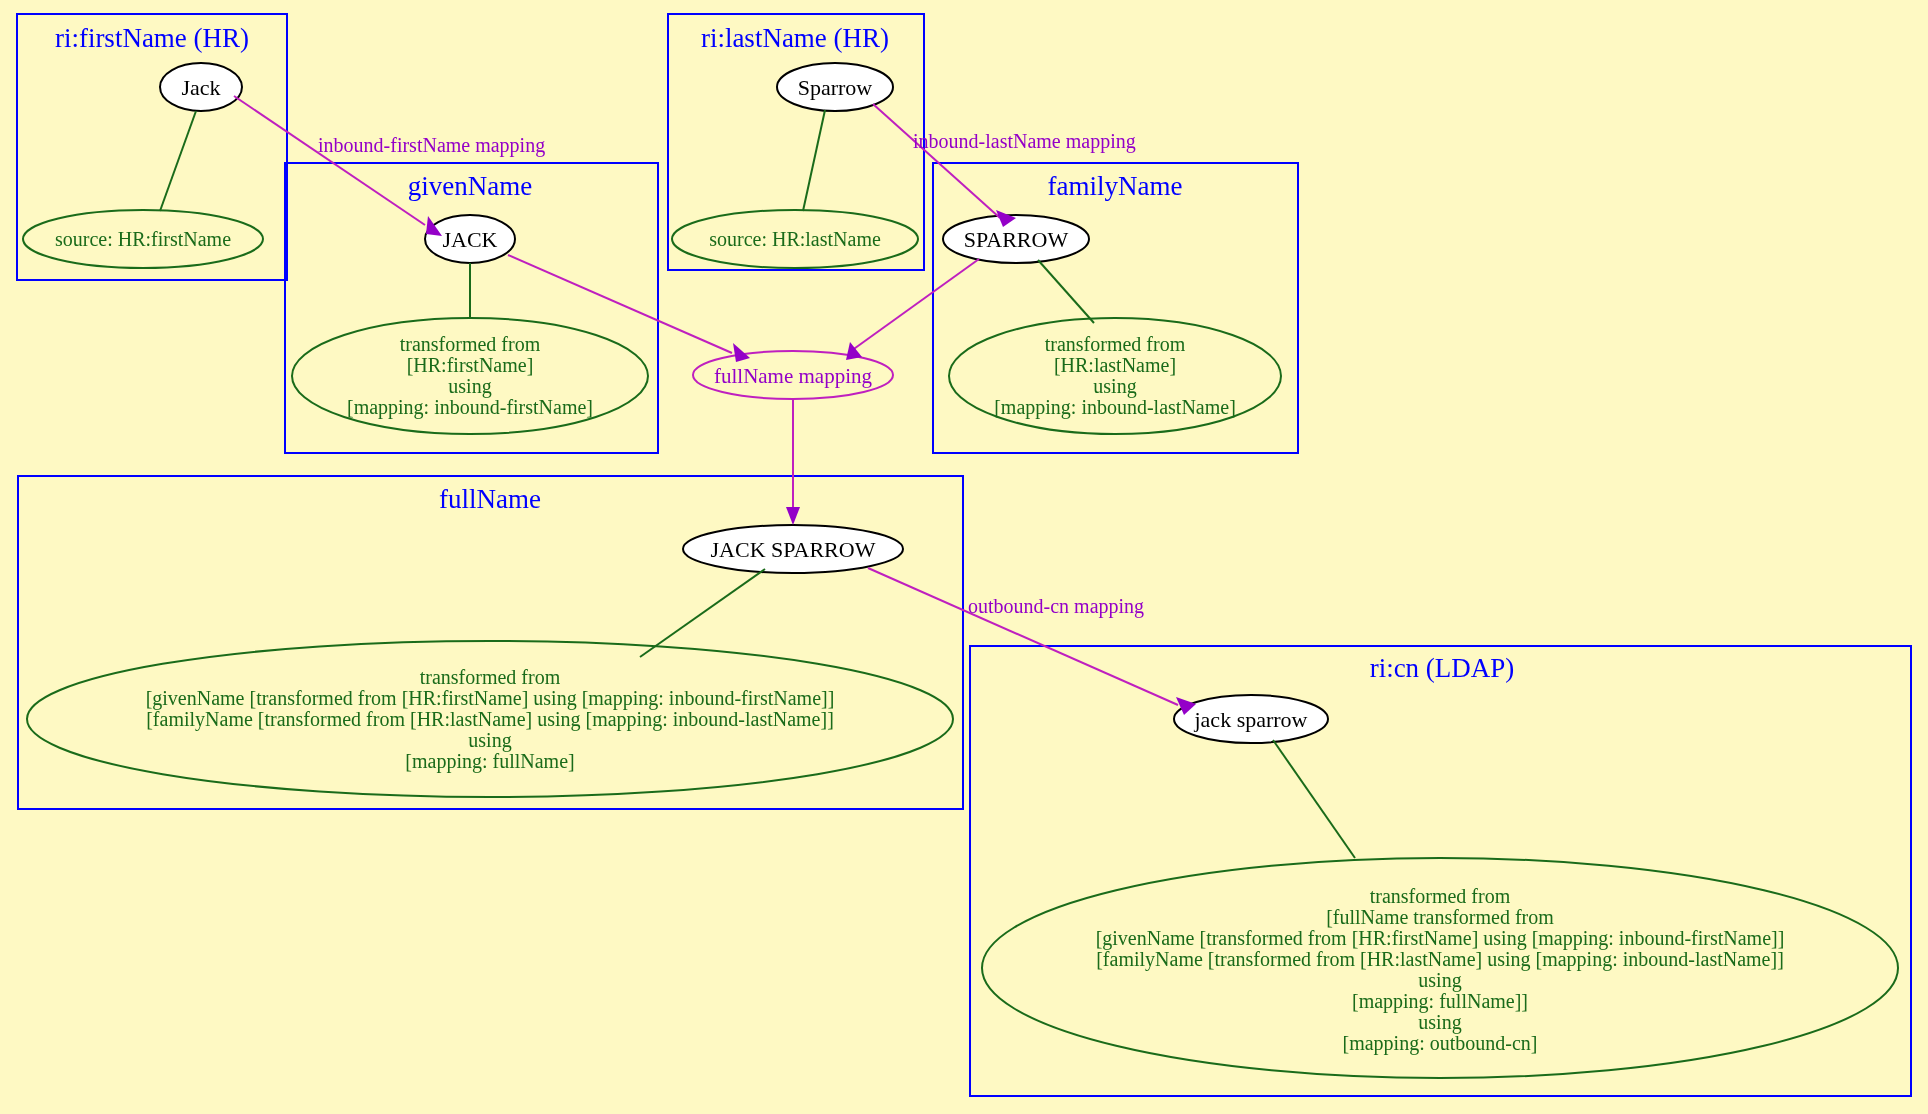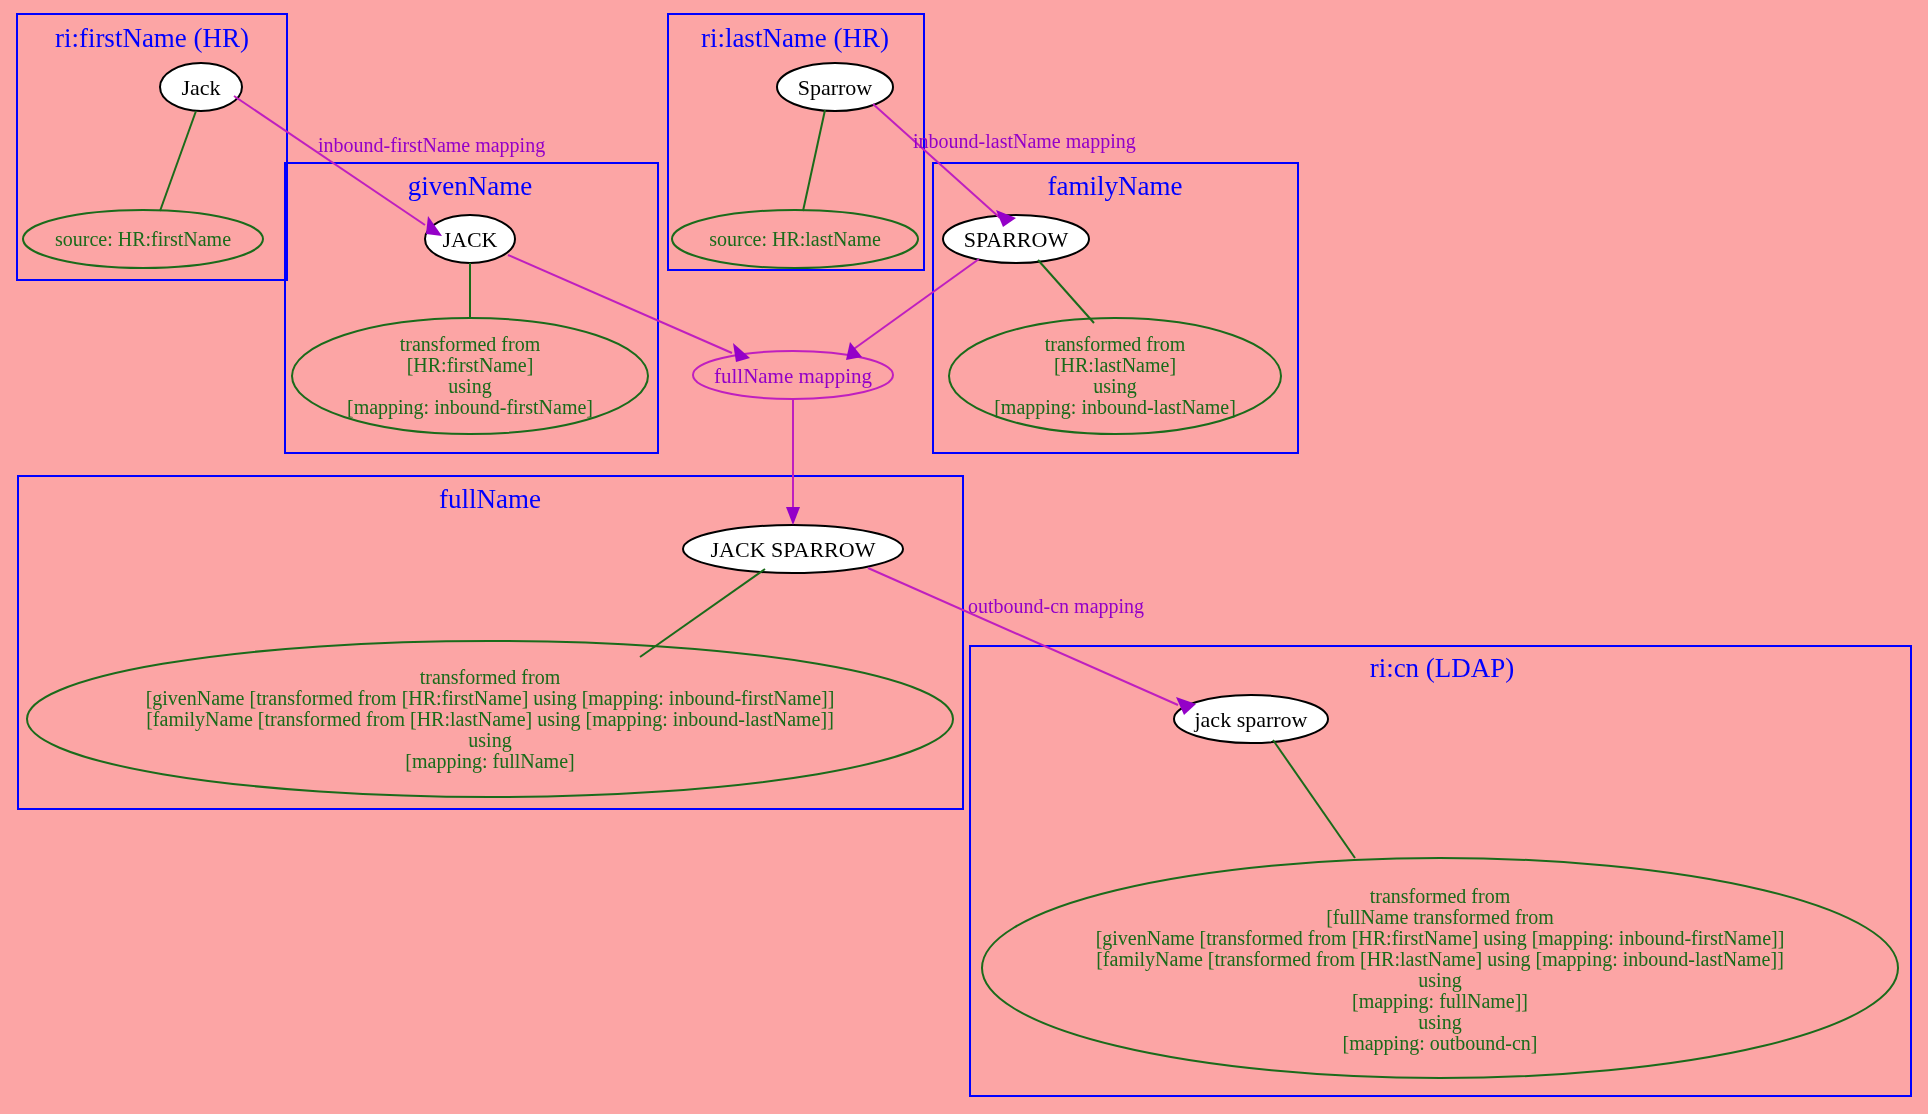--- a/index.html
+++ b/index.html
@@ -7,21 +7,21 @@
     padding: 0;
     background: #ffffff;
   }
   body {
     font-family: "Liberation Serif", "DejaVu Serif", serif;
   }
   #canvas {
     position: relative;
     width: 1928px;
     height: 1114px;
-    background: #fca5a5;
+    background: #fef9c3;
     overflow: hidden;
   }
   svg#graph {
     position: absolute;
     top: 0;
     left: 0;
     width: 1928px;
     height: 1114px;
   }
   .cluster-box {

